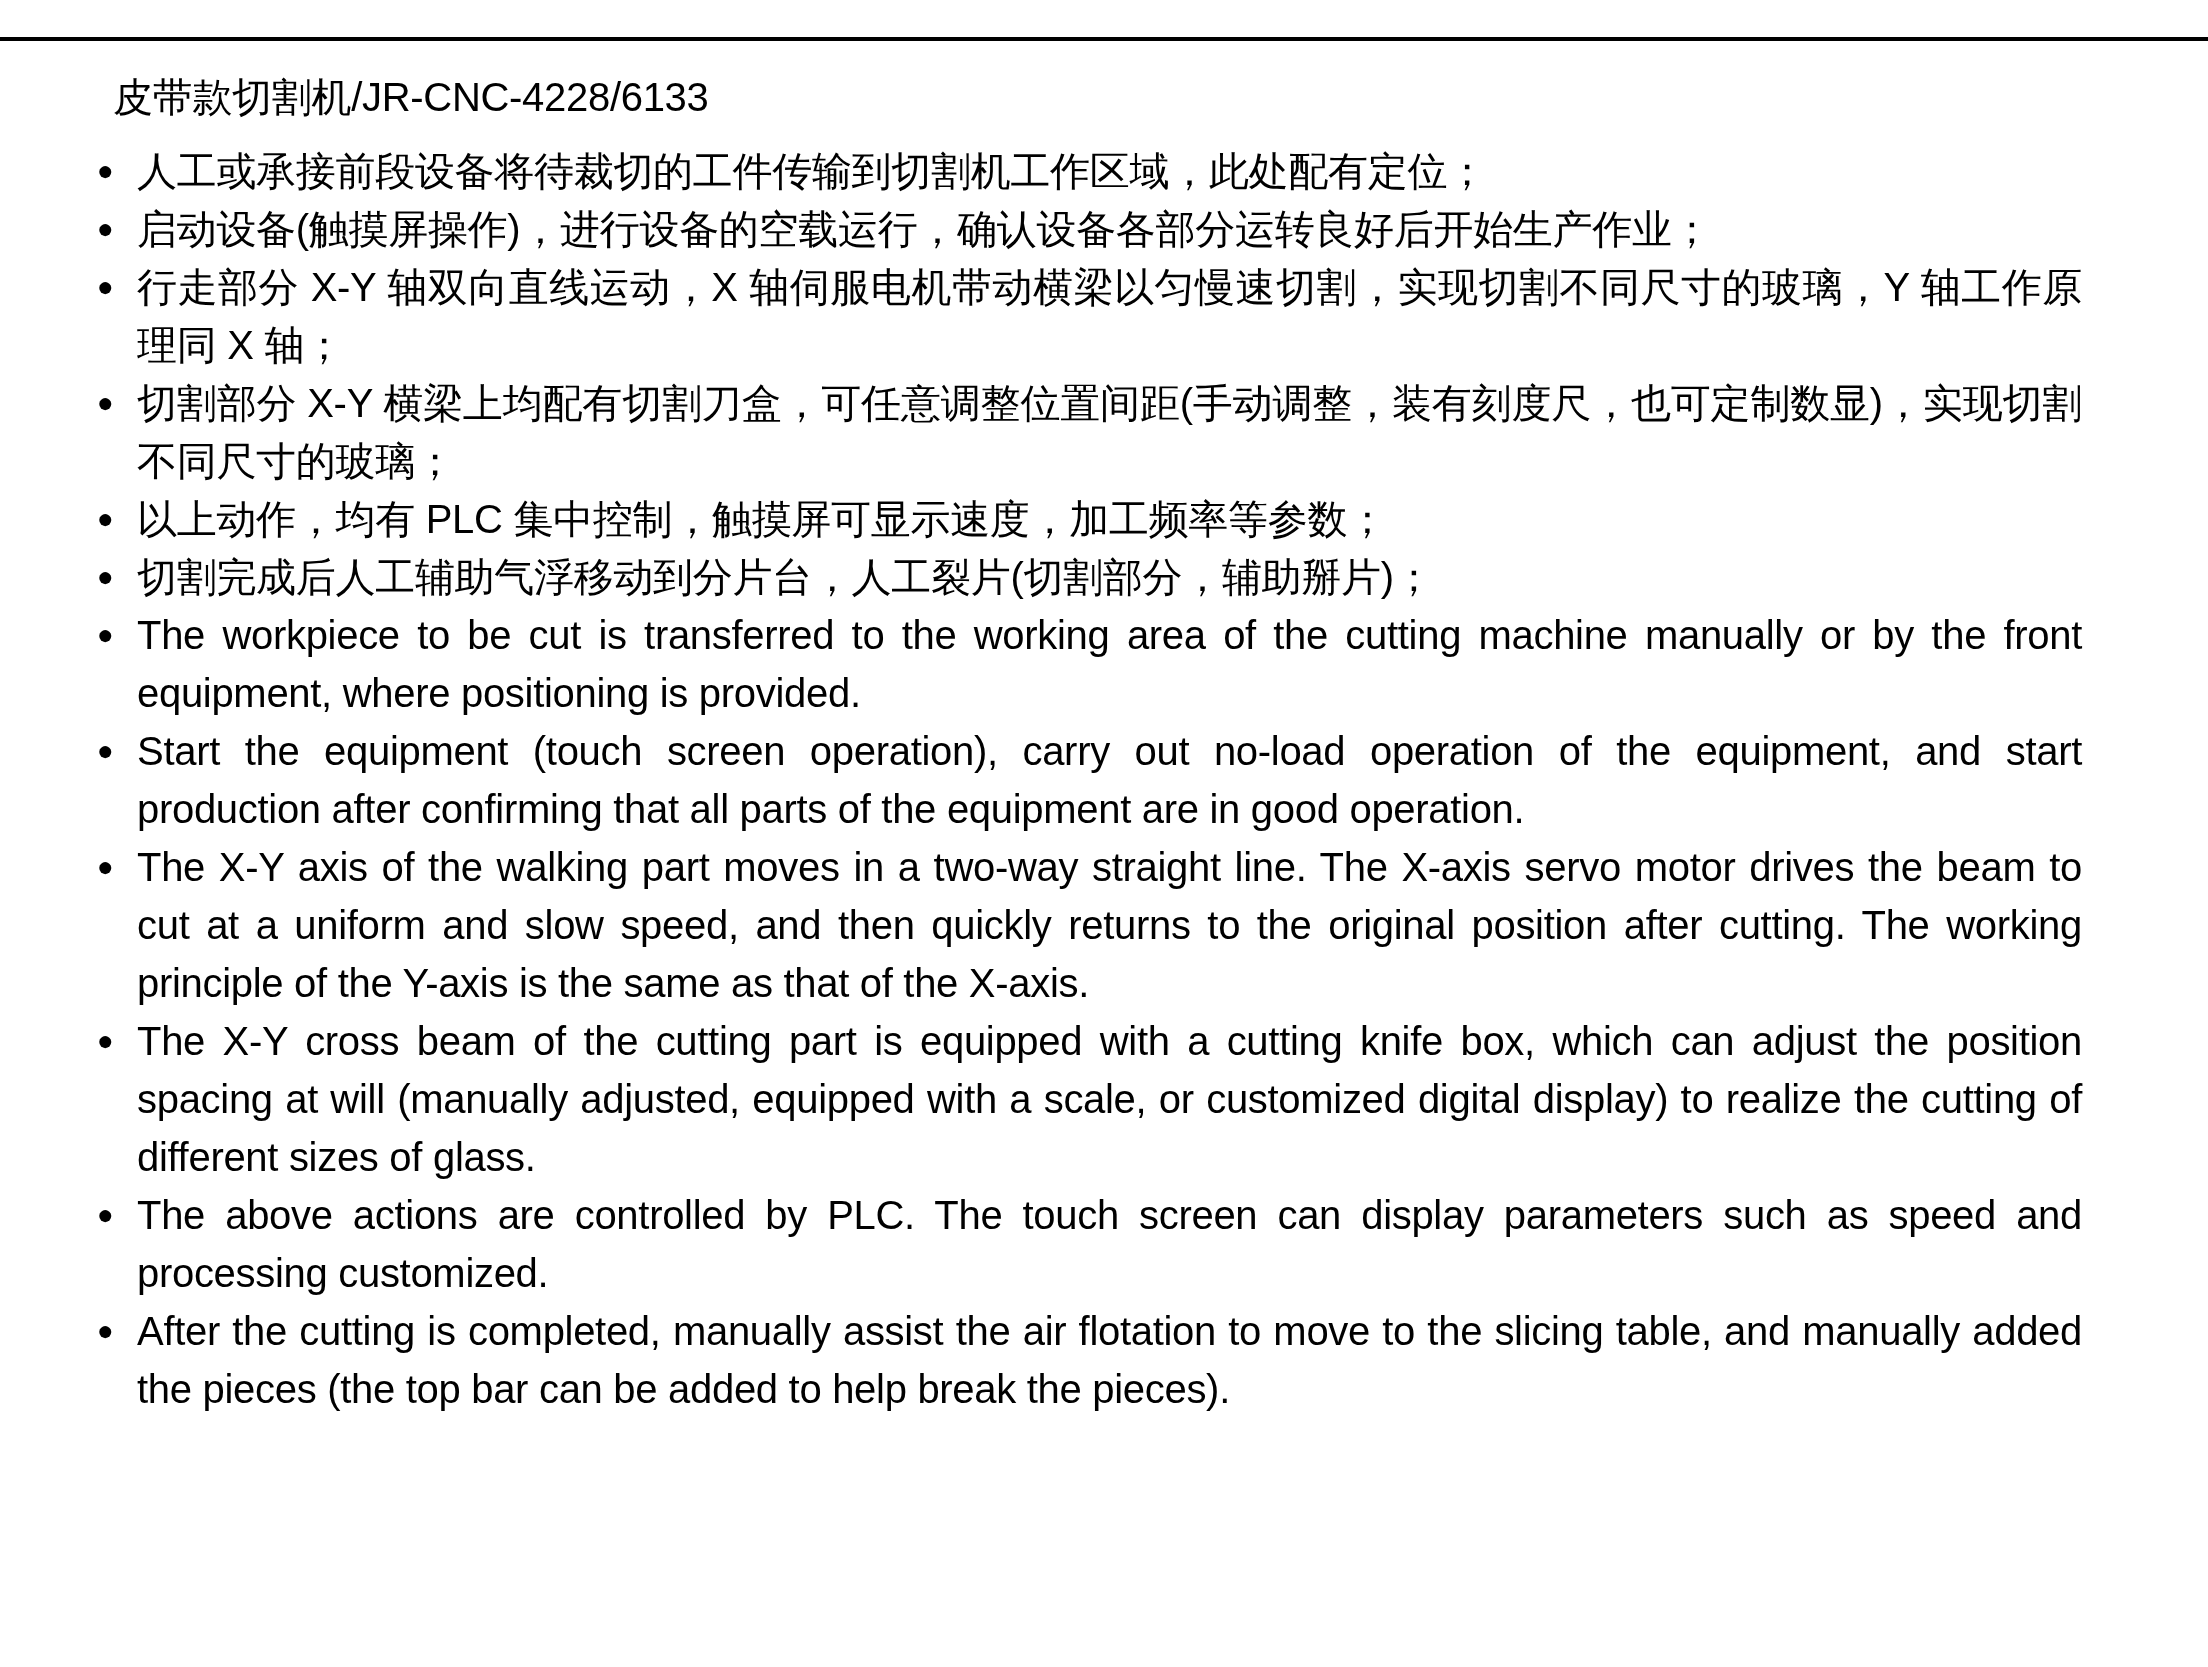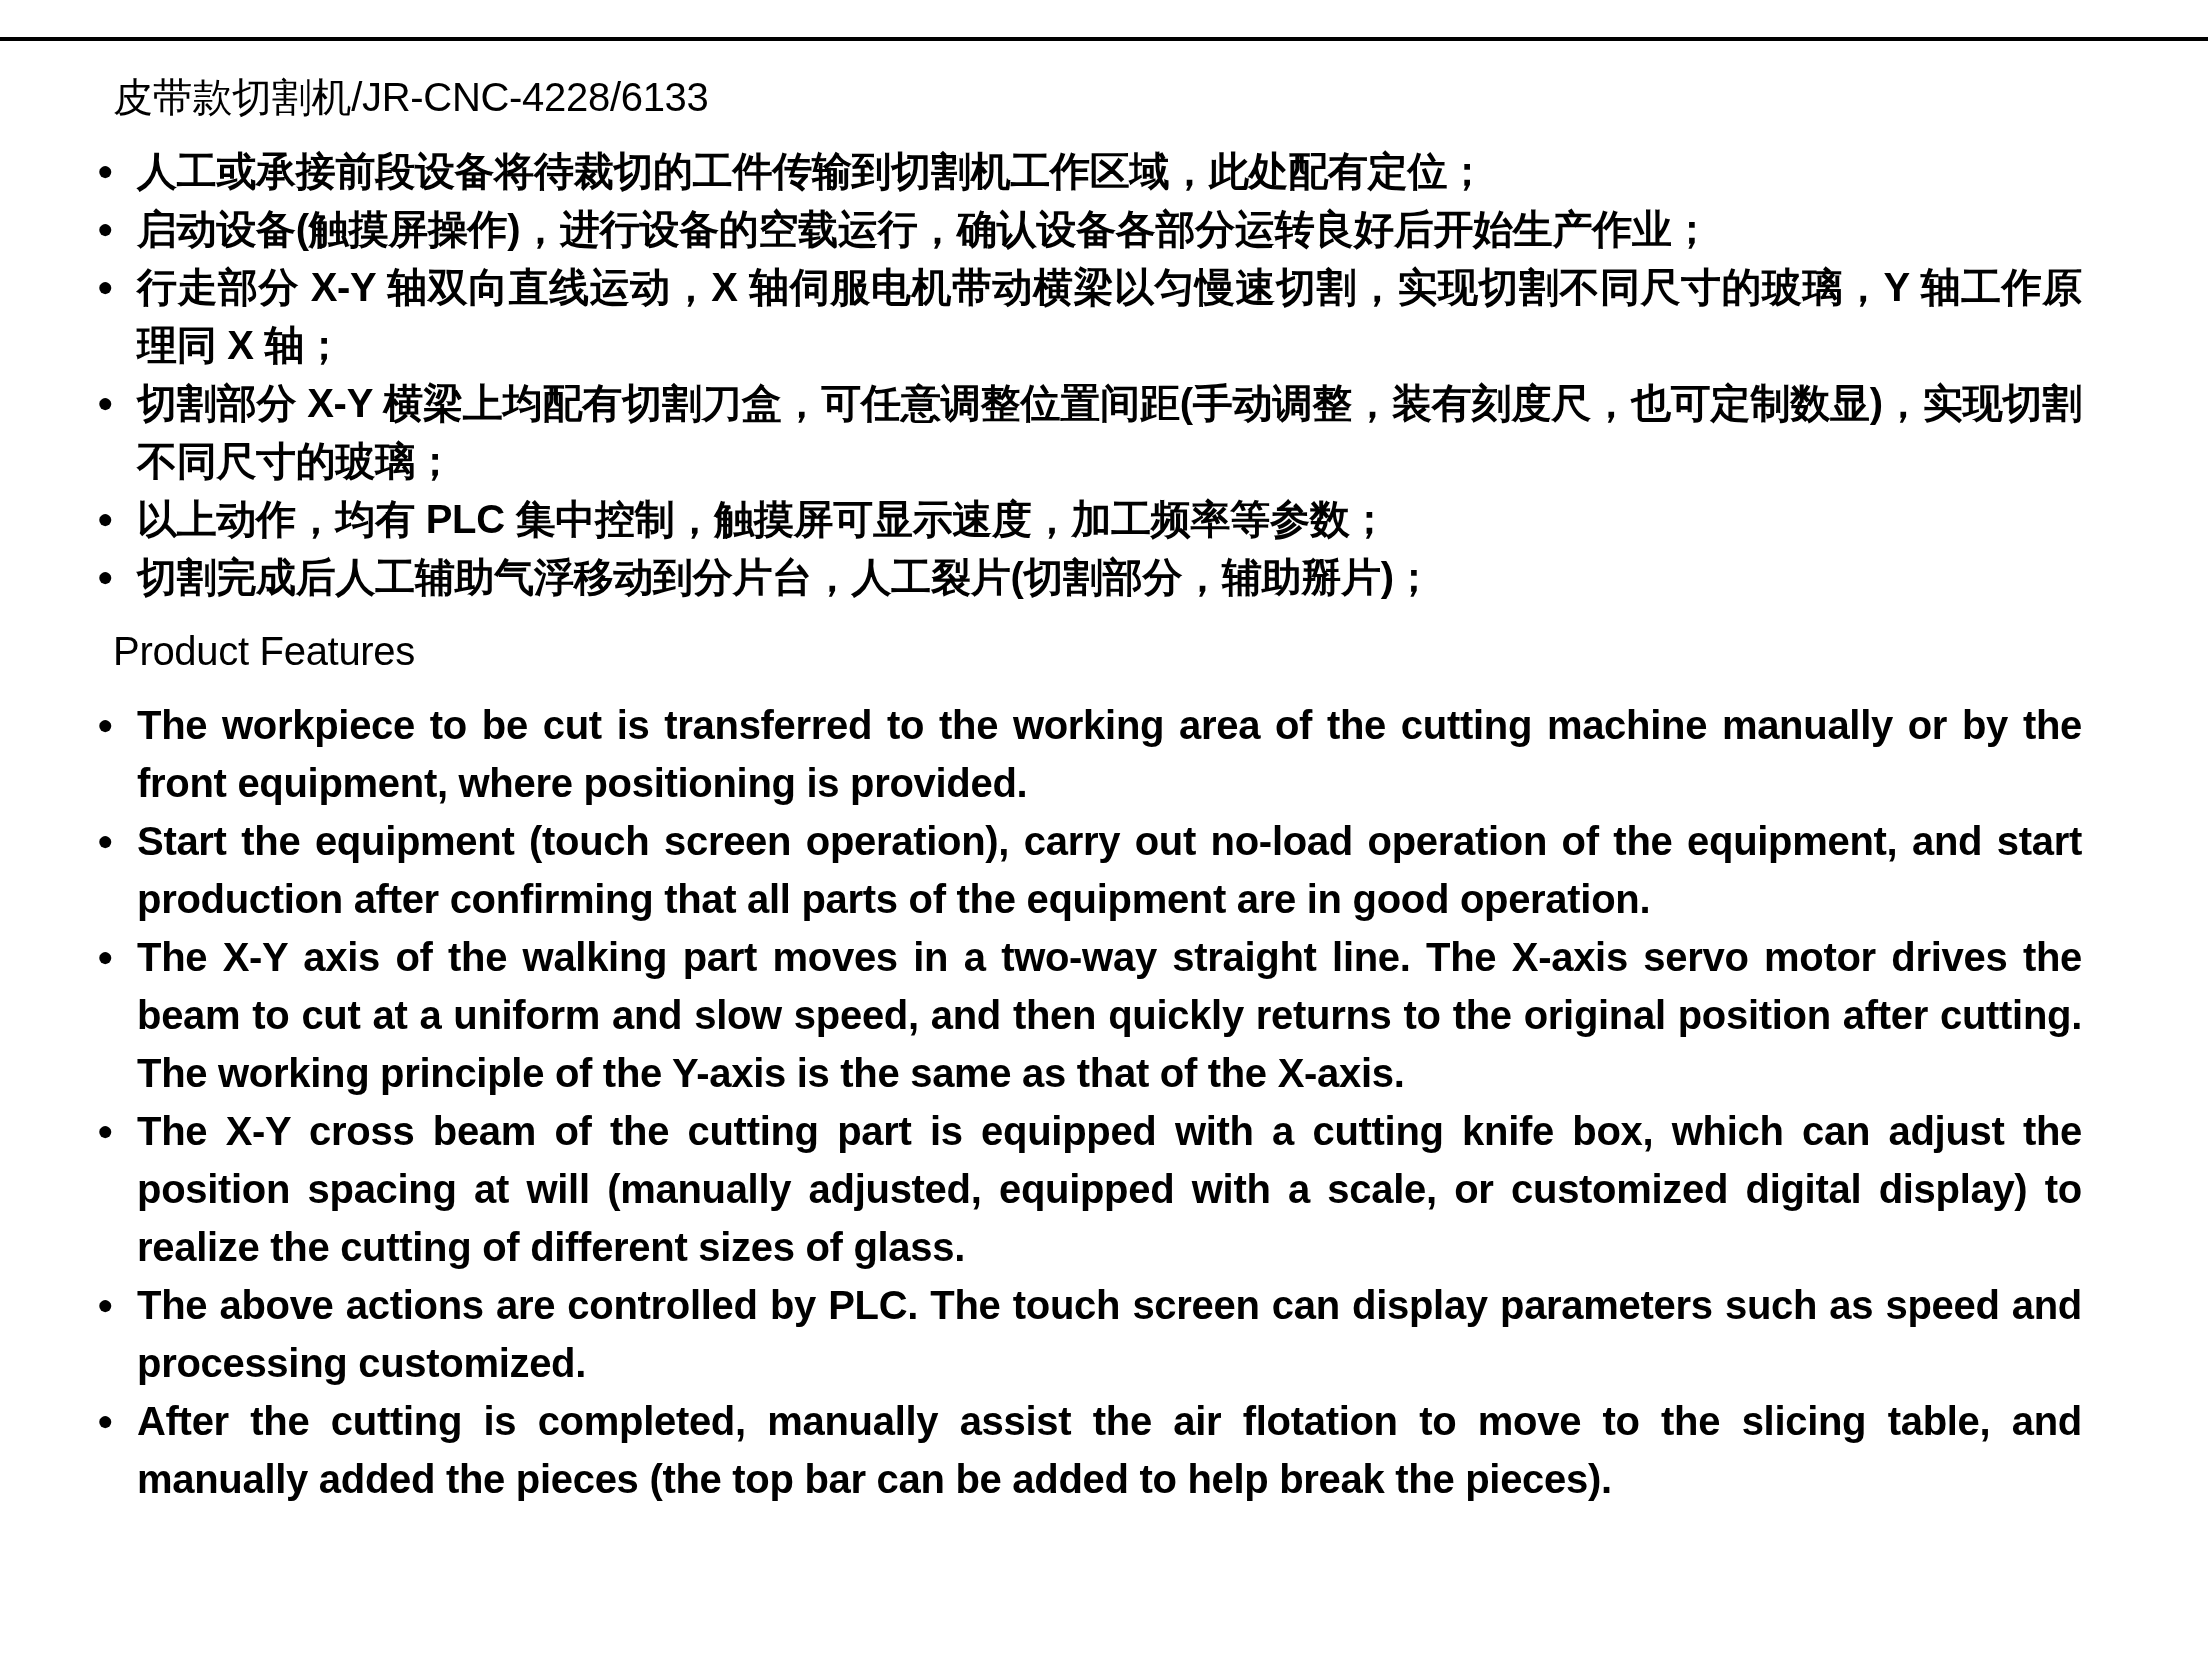--- a/index.html
+++ b/index.html
@@ -44,21 +44,20 @@
   }
   .marker {
     flex: 0 0 40px;
     width: 40px;
     font-size: 28px;
     line-height: 58px;
   }
   .btext {
     flex: 1 1 auto;
     text-align: justify;
-    font-weight: bold;
   }
 </style>
 </head>
 <body>
 
 <div class="page">
   <div class="top-rule"></div>
 
   <div class="content">
 
@@ -83,21 +82,20 @@
     </div>
     <div class="bullet-item">
       <span class="marker">●</span>
       <div class="btext">以上动作，均有 PLC 集中控制，触摸屏可显示速度，加工频率等参数；</div>
     </div>
     <div class="bullet-item">
       <span class="marker">●</span>
       <div class="btext">切割完成后人工辅助气浮移动到分片台，人工裂片(切割部分，辅助掰片)；</div>
     </div>
 
-    <p class="para">Product Features</p>
 
     <div class="bullet-item">
       <span class="marker">●</span>
       <div class="btext">The workpiece to be cut is transferred to the working area of the cutting machine manually or by the front equipment, where positioning is provided.</div>
     </div>
     <div class="bullet-item">
       <span class="marker">●</span>
       <div class="btext">Start the equipment (touch screen operation), carry out no-load operation of the equipment, and start production after confirming that all parts of the equipment are in good operation.</div>
     </div>
     <div class="bullet-item">

